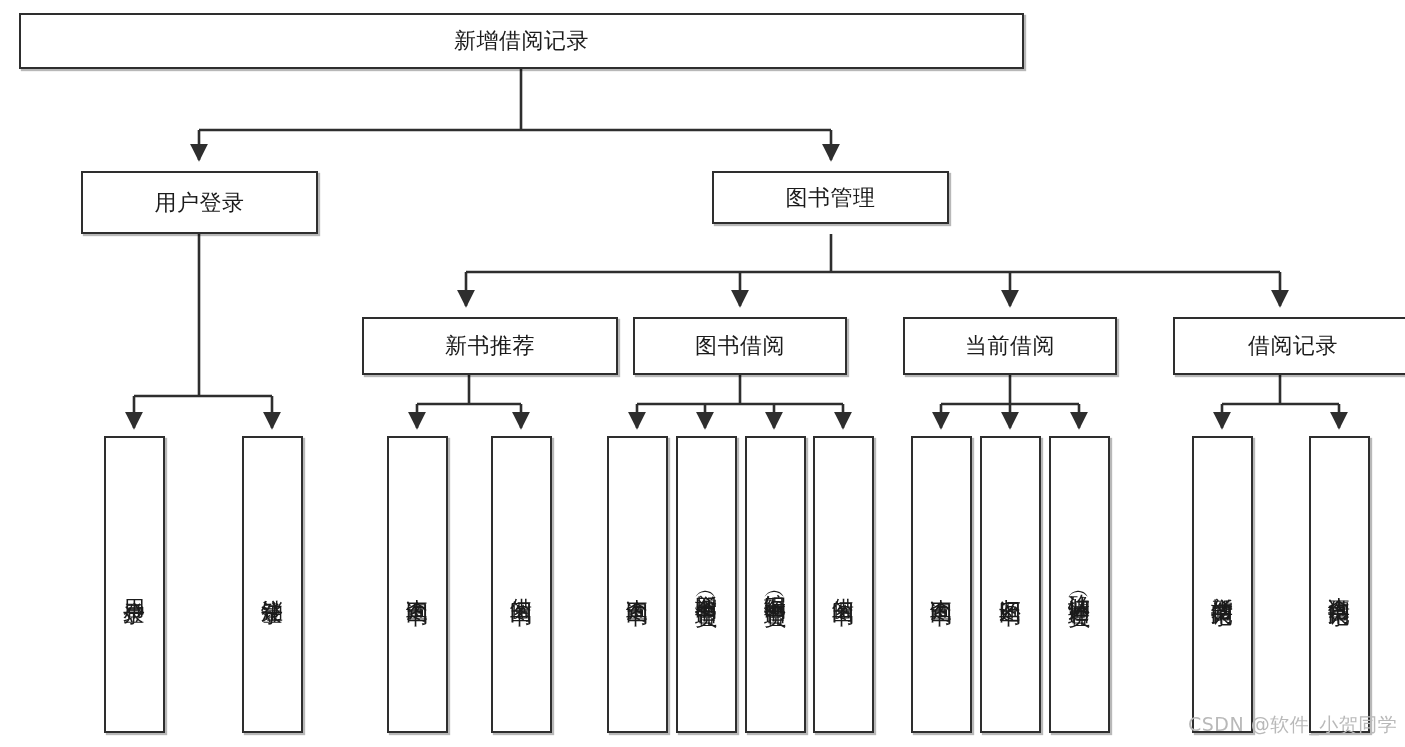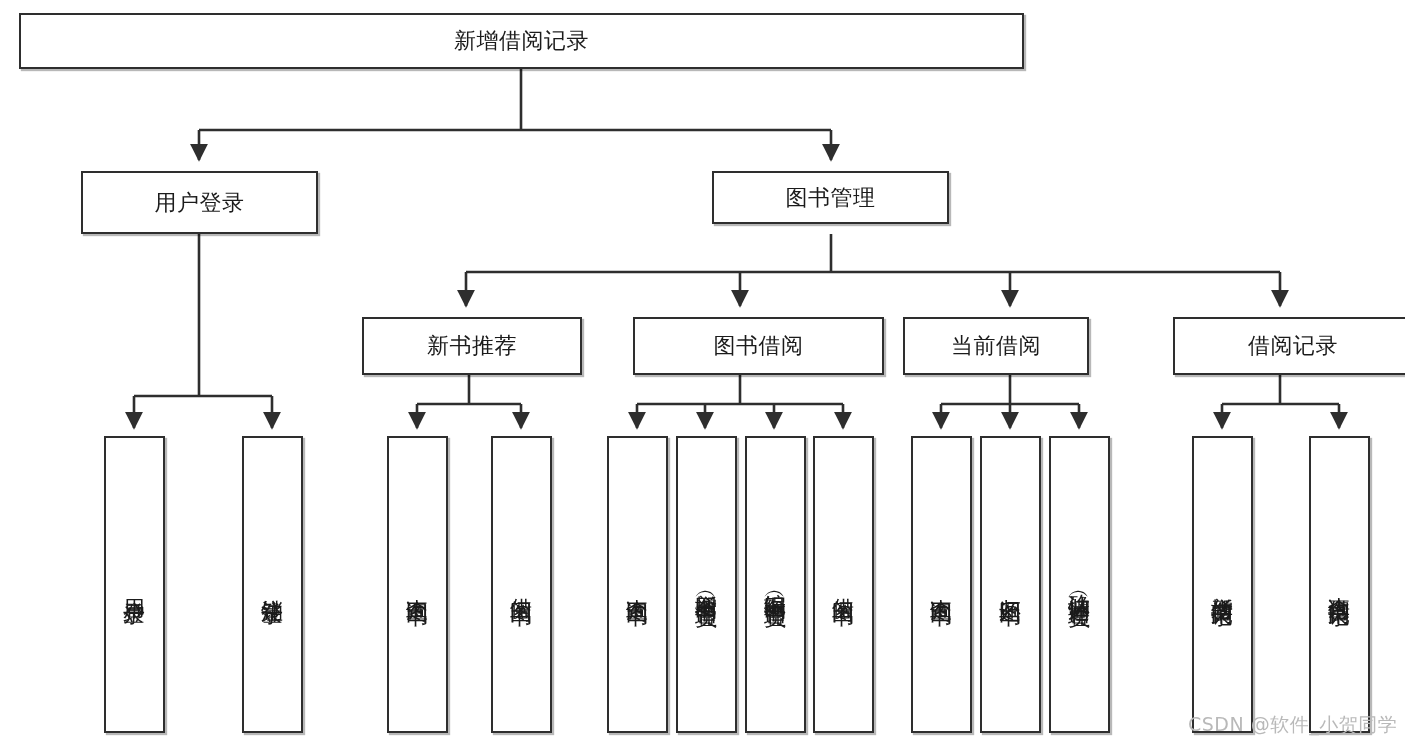--- a/index.html
+++ b/index.html
@@ -113,27 +113,27 @@
     <span class="label">新增借阅记录</span>
   </div>
 
   <div class="node" style="left:81px;top:171px;width:237px;height:63px;">
     <span class="label">用户登录</span>
   </div>
   <div class="node" style="left:712px;top:171px;width:237px;height:53px;">
     <span class="label">图书管理</span>
   </div>
 
-  <div class="node" style="left:362px;top:317px;width:220px;height:58px;">
+  <div class="node" style="left:362px;top:317px;width:256px;height:58px;">
     <span class="label">新书推荐</span>
   </div>
-  <div class="node" style="left:633px;top:317px;width:251px;height:58px;">
+  <div class="node" style="left:633px;top:317px;width:214px;height:58px;">
     <span class="label">图书借阅</span>
   </div>
-  <div class="node" style="left:903px;top:317px;width:186px;height:58px;">
+  <div class="node" style="left:903px;top:317px;width:214px;height:58px;">
     <span class="label">当前借阅</span>
   </div>
   <div class="node" style="left:1173px;top:317px;width:240px;height:58px;">
     <span class="label">借阅记录</span>
   </div>
 
   <div class="node leaf" style="left:104px;top:436px;width:61px;height:297px;">
     <span class="label">用户登录</span>
   </div>
   <div class="node leaf" style="left:242px;top:436px;width:61px;height:297px;">

